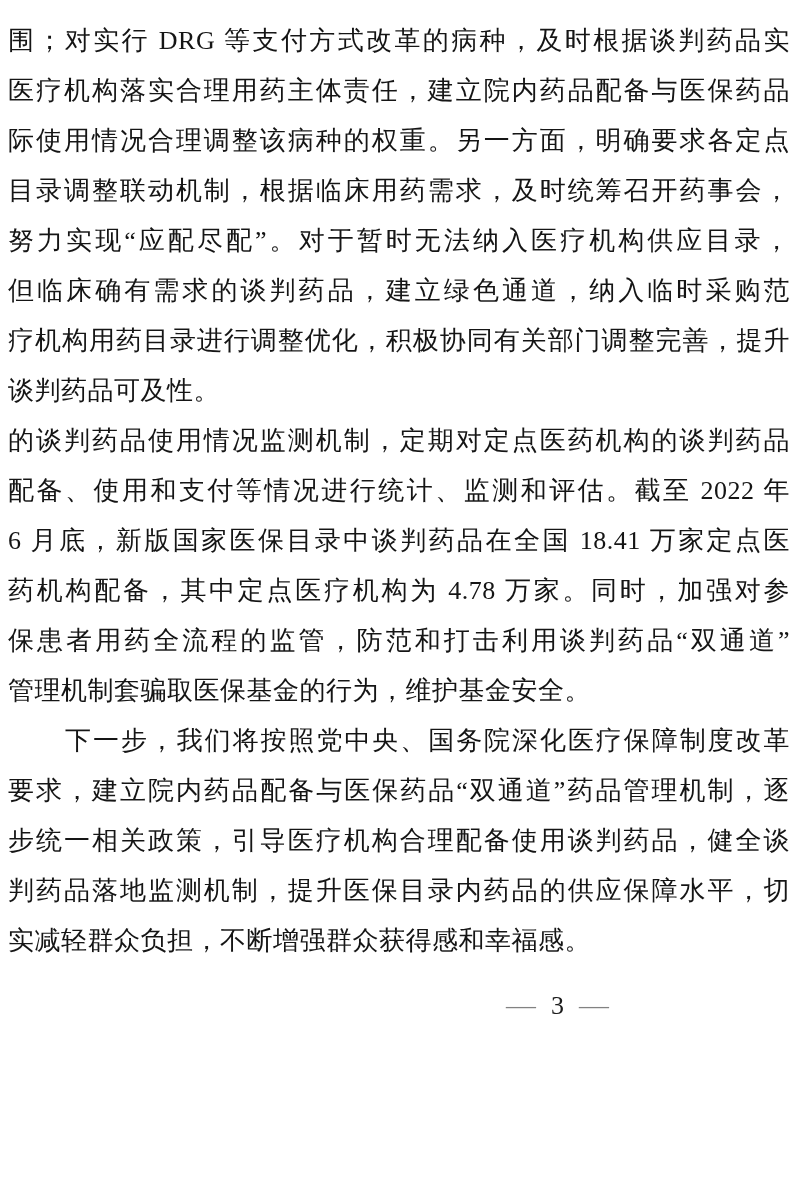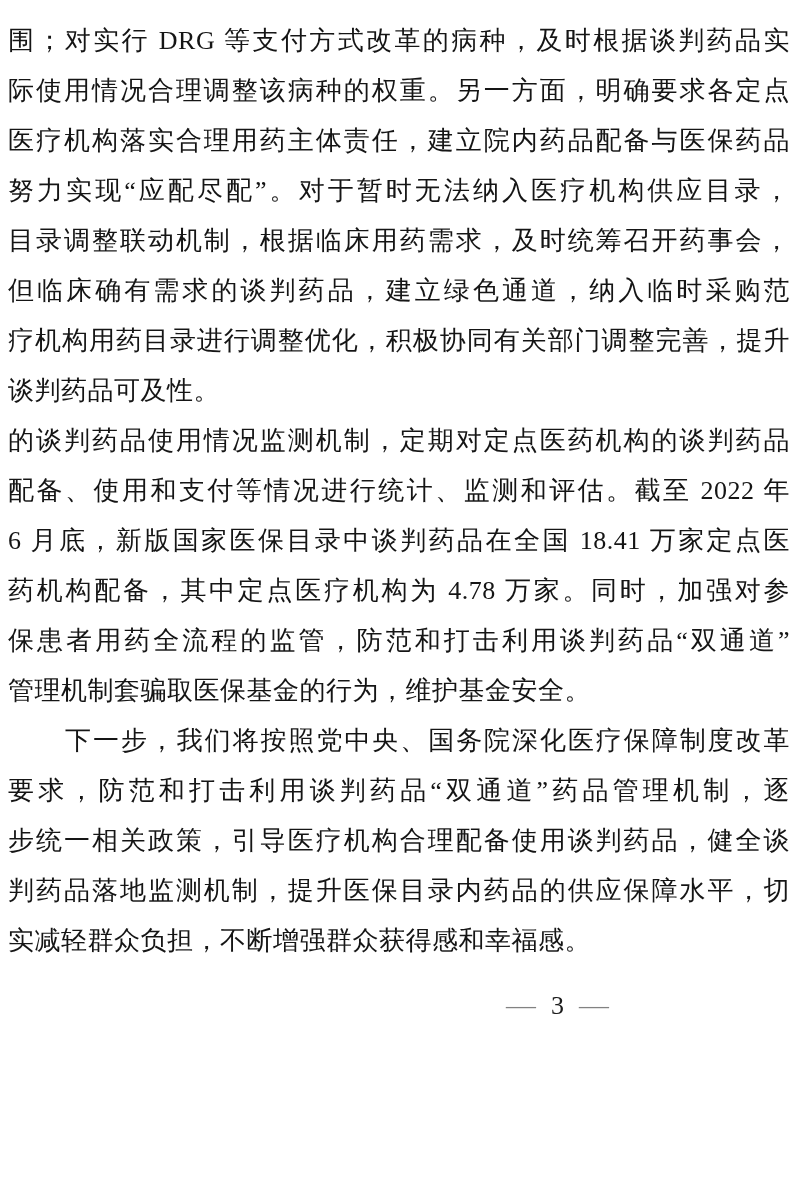--- a/index.html
+++ b/index.html
@@ -60,35 +60,35 @@
   .footer .page-num {
     color: #1c1c1c;
   }
 </style>
 </head>
 <body>
 
 <div class="page">
   <div class="text-body" id="text-body">
       <div class="line fill"><span class="seg">围；对实行 DRG 等支付方式改革的病种，及时根据谈判药品实</span></div>
+      <div class="line fill"><span class="seg">医疗机构落实合理用药主体责任，建立院内药品配备与医保药品</span></div>
       <div class="line fill"><span class="seg">际使用情况合理调整该病种的权重。另一方面，明确要求各定点</span></div>
-      <div class="line fill"><span class="seg">医疗机构落实合理用药主体责任，建立院内药品配备与医保药品</span></div>
+      <div class="line fill"><span class="seg">目录调整联动机制，根据临床用药需求，及时统筹召开药事会，</span></div>
       <div class="line fill"><span class="seg">努力实现“应配尽配”。对于暂时无法纳入医疗机构供应目录，</span></div>
-      <div class="line fill"><span class="seg">目录调整联动机制，根据临床用药需求，及时统筹召开药事会，</span></div>
       <div class="line fill"><span class="seg">但临床确有需求的谈判药品，建立绿色通道，纳入临时采购范</span></div>
       <div class="line fill"><span class="seg">疗机构用药目录进行调整优化，积极协同有关部门调整完善，提升</span></div>
       <div class="line"><span class="seg">谈判药品可及性。</span></div>
       <div class="line fill"><span class="seg">的谈判药品使用情况监测机制，定期对定点医药机构的谈判药品</span></div>
       <div class="line fill"><span class="seg">配备、使用和支付等情况进行统计、监测和评估。截至 2022 年</span></div>
       <div class="line fill"><span class="seg">6 月底，新版国家医保目录中谈判药品在全国 18.41 万家定点医</span></div>
       <div class="line fill"><span class="seg">药机构配备，其中定点医疗机构为 4.78 万家。同时，加强对参</span></div>
       <div class="line fill"><span class="seg">保患者用药全流程的监管，防范和打击利用谈判药品“双通道”</span></div>
       <div class="line"><span class="seg">管理机制套骗取医保基金的行为，维护基金安全。</span></div>
       <div class="line fill indent"><span class="seg">下一步，我们将按照党中央、国务院深化医疗保障制度改革</span></div>
-      <div class="line fill"><span class="seg">要求，防范和打击利用谈判药品“双通道”药品管理机制，逐</span></div>
+      <div class="line fill"><span class="seg">要求，建立院内药品配备与医保药品“双通道”药品管理机制，逐</span></div>
       <div class="line fill"><span class="seg">步统一相关政策，引导医疗机构合理配备使用谈判药品，健全谈</span></div>
       <div class="line fill"><span class="seg">判药品落地监测机制，提升医保目录内药品的供应保障水平，切</span></div>
       <div class="line"><span class="seg">实减轻群众负担，不断增强群众获得感和幸福感。</span></div>
     </div>
   <div class="footer">
     <span class="dash">—</span>
     <span class="page-num">3</span>
     <span class="dash">—</span>
   </div>
 </div>

